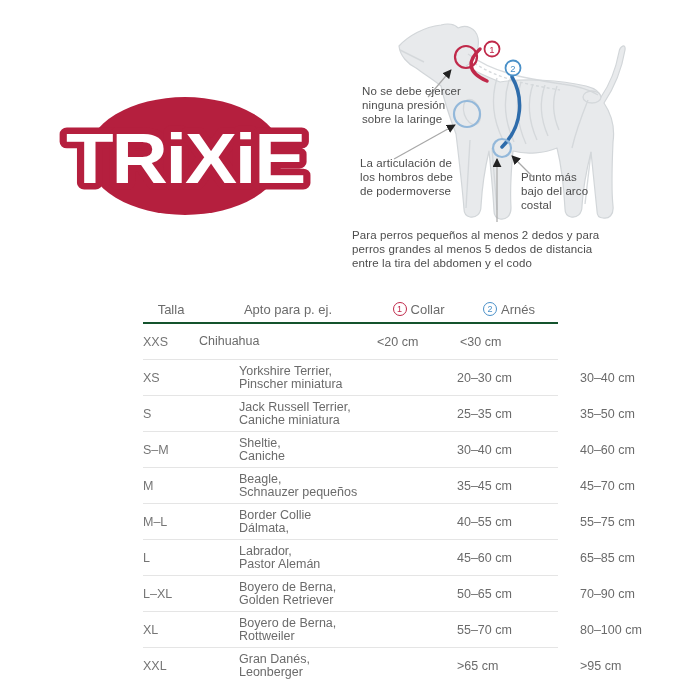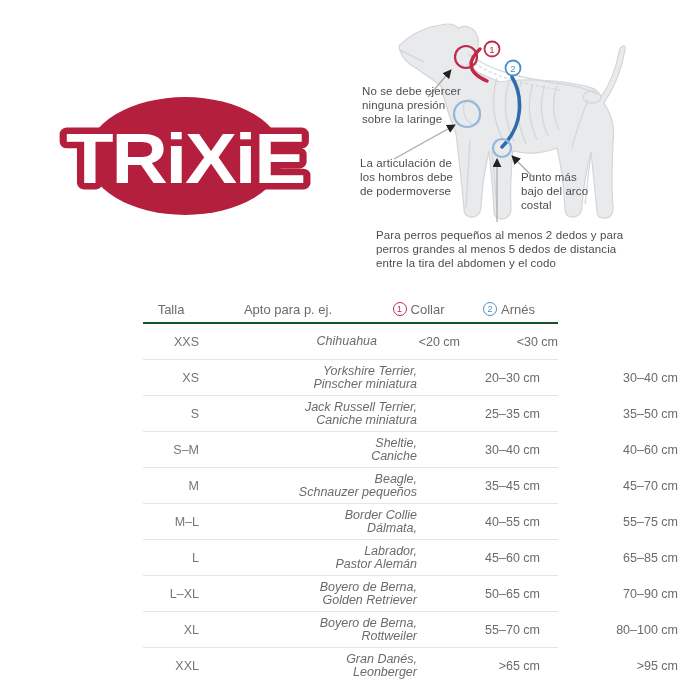--- a/index.html
+++ b/index.html
@@ -14,22 +14,22 @@
   .note div { white-space:nowrap; }
 
   
   .table { position:absolute; left:143px; top:296px; width:415px; color:#6b6b6b; }
   .thead, .trow { display:grid; grid-template-columns:56px 178px 83px 98px; align-items:center; }
   .thead { height:26px; border-bottom:2px solid #14532d; font-size:13px; }
   .thead > div { text-align:center; }
   .hcell { display:flex; align-items:center; justify-content:center; gap:4px; }
   .trow { height:35px; font-size:12.5px; }
   .trow + .trow { border-top:1px solid #e5e5e5;gap:40px; }
-  .trow > div { text-align:right; }
-  .breeds { line-height:13px;font-style:italic; }
+  .trow > div { text-align:left; }
+  .breeds { line-height:13px; }
   .size-cell { color:#757575; }
   .circ { width:14px; height:14px; border-radius:50%; border:1.6px solid; box-sizing:border-box;
           display:inline-flex; align-items:center; justify-content:center; font-size:9px; line-height:1; }
   .circ.red  { border-color:#c0294a; color:#c0294a; }
   .circ.blue { border-color:#4a90c8; color:#4a90c8; }
 </style>
 </head>
 <body>
 
 <div class="canvas">
@@ -130,21 +130,21 @@
   <div class="note" style="left:360px; top:156px;">
     <div>La articulación de</div>
     <div>los hombros debe</div>
     <div>de podermoverse</div>
   </div>
   <div class="note" style="left:521px; top:170px;">
     <div>Punto más</div>
     <div>bajo del arco</div>
     <div>costal</div>
   </div>
-  <div class="note" style="left:376px; top:228px;">
+  <div class="note" style="left:352px; top:228px;">
     <div>Para perros pequeños al menos 2 dedos y para</div>
     <div>perros grandes al menos 5 dedos de distancia</div>
     <div>entre la tira del abdomen y el codo</div>
   </div>
 
   <div class="table">
     <div class="thead">
       <div>Talla</div>
       <div>Apto para p. ej.</div>
       <div class="hcell">

